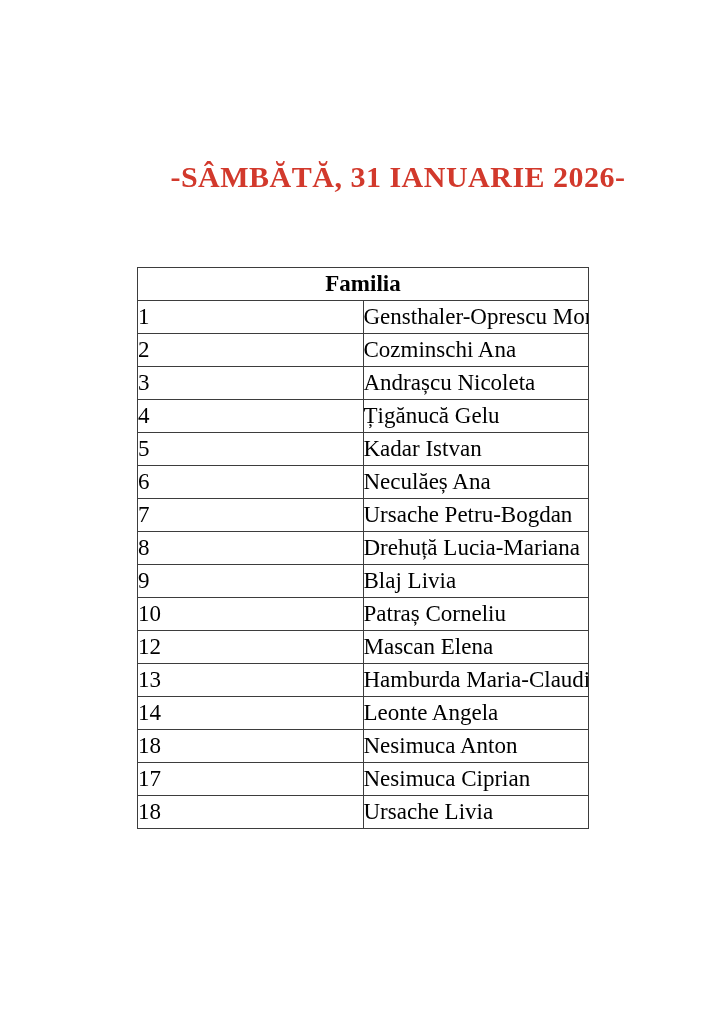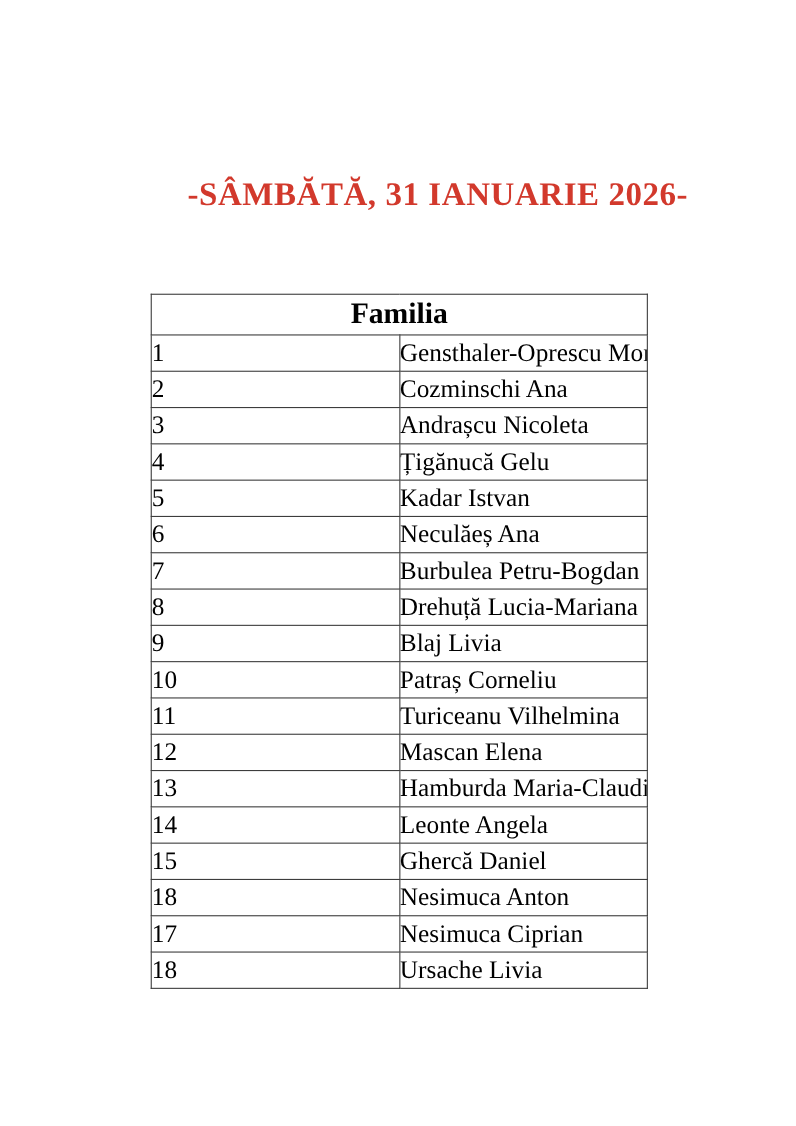--- a/index.html
+++ b/index.html
@@ -47,21 +47,21 @@
     border: 1px solid #3d3d3d;
     font-size: 23px;
     color: #000000;
     padding: 2px 0 3px 0;
     height: 27px;
     overflow: hidden;
     white-space: nowrap;
   }
   table.roster th.header-cell {
     font-weight: bold;
-    font-size: 27px;
+    font-size: 23px;
   }
   td.num-cell {
     width: 41px;
     text-align: left;
     padding-left: 8px;
   }
   td.name-cell {
     text-align: left;
     padding-left: 11px;
   }
@@ -107,62 +107,54 @@
       <td class="name-cell">Kadar Istvan</td>
     </tr>
 
     <tr>
       <td class="num-cell">6</td>
       <td class="name-cell">Neculăeș Ana</td>
     </tr>
 
     <tr>
       <td class="num-cell">7</td>
-      <td class="name-cell">Burbulea Petru-Bogdan</td>
+      <td class="name-cell">Ursache Petru-Bogdan</td>
     </tr>
 
     <tr>
       <td class="num-cell">8</td>
       <td class="name-cell">Drehuță Lucia-Mariana</td>
     </tr>
 
     <tr>
       <td class="num-cell">9</td>
       <td class="name-cell">Blaj Livia</td>
     </tr>
 
     <tr>
       <td class="num-cell">10</td>
       <td class="name-cell">Patraș Corneliu</td>
     </tr>
 
-    <tr>
-      <td class="num-cell">11</td>
-      <td class="name-cell">Turiceanu Vilhelmina</td>
-    </tr>
 
     <tr>
       <td class="num-cell">12</td>
       <td class="name-cell">Mascan Elena</td>
     </tr>
 
     <tr>
       <td class="num-cell">13</td>
       <td class="name-cell">Hamburda Maria-Claudia</td>
     </tr>
 
     <tr>
       <td class="num-cell">14</td>
       <td class="name-cell">Leonte Angela</td>
     </tr>
 
-    <tr>
-      <td class="num-cell">15</td>
-      <td class="name-cell">Ghercă Daniel</td>
-    </tr>
 
     <tr>
       <td class="num-cell">18</td>
       <td class="name-cell">Nesimuca Anton</td>
     </tr>
 
     <tr>
       <td class="num-cell">17</td>
       <td class="name-cell">Nesimuca Ciprian</td>
     </tr>

